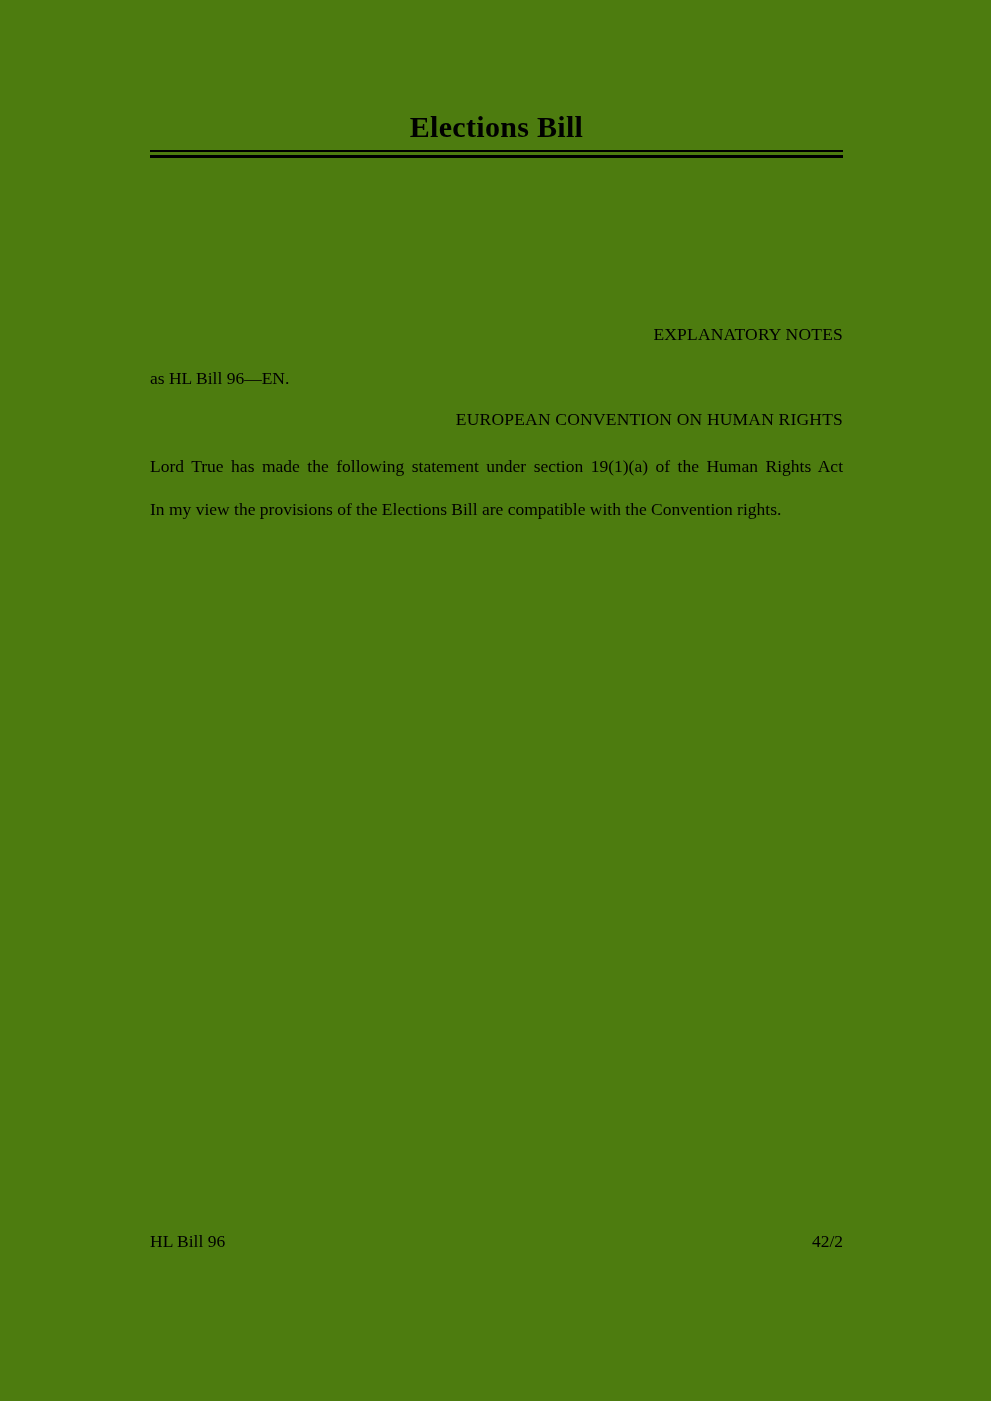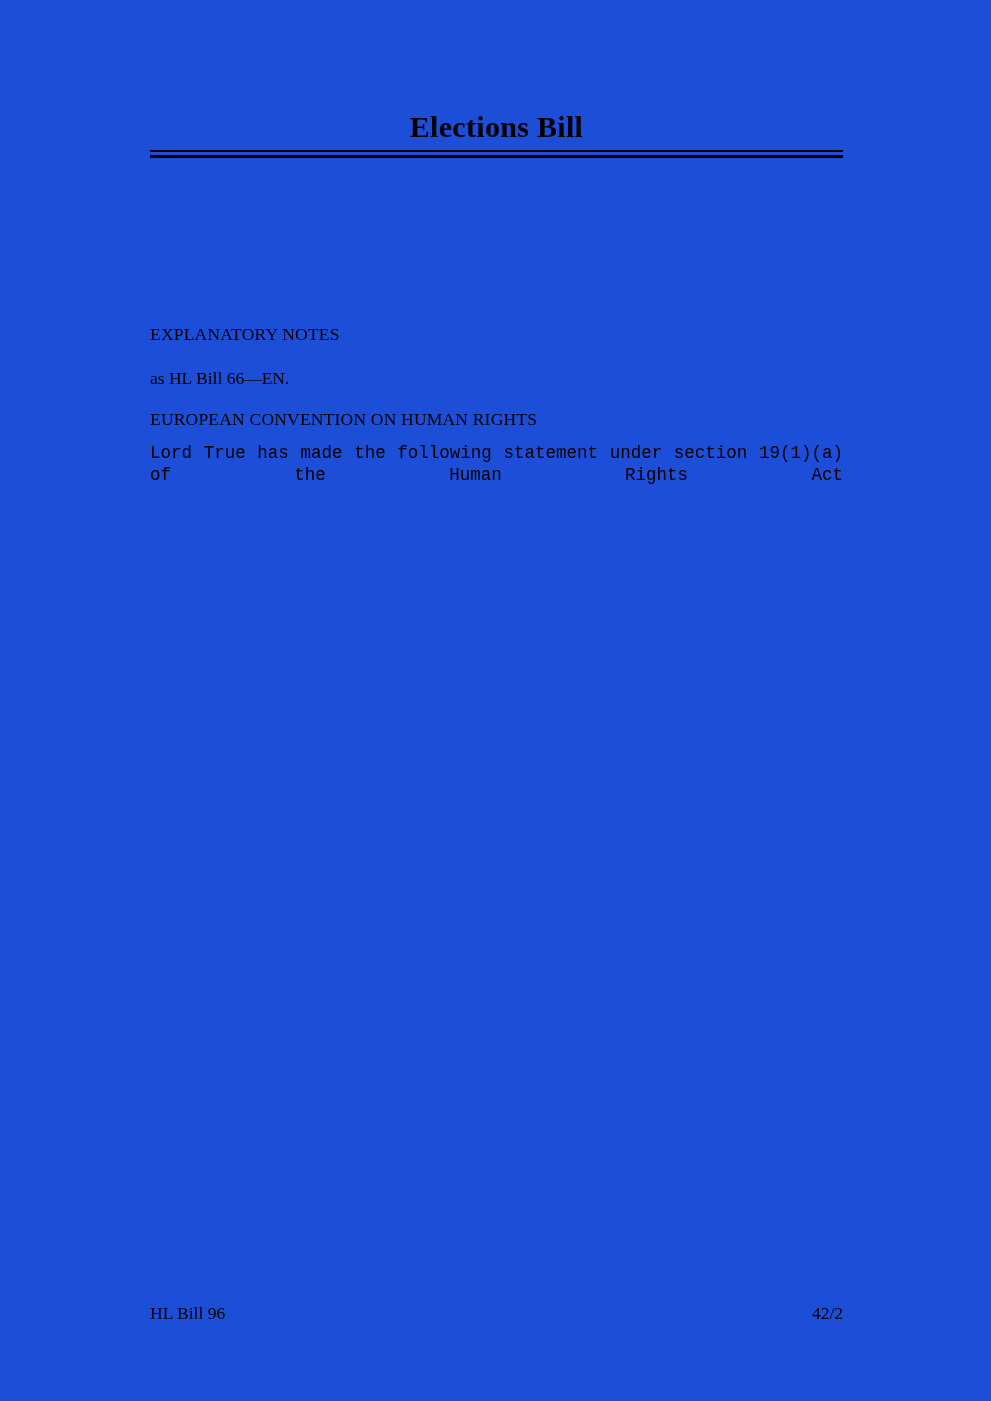--- a/index.html
+++ b/index.html
@@ -9,21 +9,21 @@
       height: 1401px;
       position: relative;
       overflow: hidden;
       font-family: "Liberation Serif", "DejaVu Serif", serif;
       color: #000000;
       -webkit-font-smoothing: antialiased;
     }
     .page {
       position: absolute;
       inset: 0;
-      background: #1d4ed8;
+      background: #4d7c0f;
     }
     .content {
       padding-left: 150px;
       padding-right: 148px;
     }
     .doc-title {
       margin-top: 110px;
       font-size: 30px;
       line-height: 33px;
       font-weight: 700;
@@ -33,41 +33,41 @@
     .double-rule {
       margin-top: 7px;
       height: 8px;
       border-top: 2px solid #000000;
       border-bottom: 3px solid #000000;
     }
     .section-heading {
       font-size: 17.5px;
       line-height: 22px;
       font-weight: 400;
-      text-align: left;
+      text-align: right;
       letter-spacing: 0.2px;
     }
     .heading-explanatory { margin-top: 165px; }
     .heading-echr { margin-top: 19px; }
     .para {
       font-size: 17.5px;
       line-height: 22px;
     }
     .para-explanatory { margin-top: 22px; }
-    .para-intro { margin-top: 12px; font-family: Liberation Mono, monospace; }
+    .para-intro { margin-top: 25px; }
     .para-statement { margin-top: 21px; }
     .line { display: block; }
     .line-fill {
       text-align: justify;
       text-align-last: justify;
     }
     .line-rest { text-align: left; }
     .page-footer {
       position: absolute;
-      top: 1302px;
+      top: 1230px;
       left: 150px;
       right: 148px;
       display: flex;
       justify-content: space-between;
       align-items: flex-end;
       font-size: 17.5px;
       line-height: 22px;
     }
   </style>
 </head>
@@ -76,29 +76,32 @@
 <div class="page">
   <div class="content">
 
     <h1 class="doc-title">Elections Bill</h1>
 
     <div class="double-rule"></div>
 
     <h2 class="section-heading heading-explanatory">EXPLANATORY NOTES</h2>
 
     <div class="para para-explanatory">
-      <span class="line line-rest">as HL Bill 66—EN.</span>
+      <span class="line line-rest">as HL Bill 96—EN.</span>
     </div>
 
     <h2 class="section-heading heading-echr">EUROPEAN CONVENTION ON HUMAN RIGHTS</h2>
 
     <div class="para para-intro">
       <span class="line line-fill">Lord True has made the following statement under section 19(1)(a) of the Human Rights Act</span>
     </div>
 
+    <div class="para para-statement">
+      <span class="line line-rest">In my view the provisions of the Elections Bill are compatible with the Convention rights.</span>
+    </div>
 
   </div>
 
   <div class="page-footer">
     <span>HL Bill 96</span>
     <span>42/2</span>
   </div>
 </div>
 
 </body></html>

